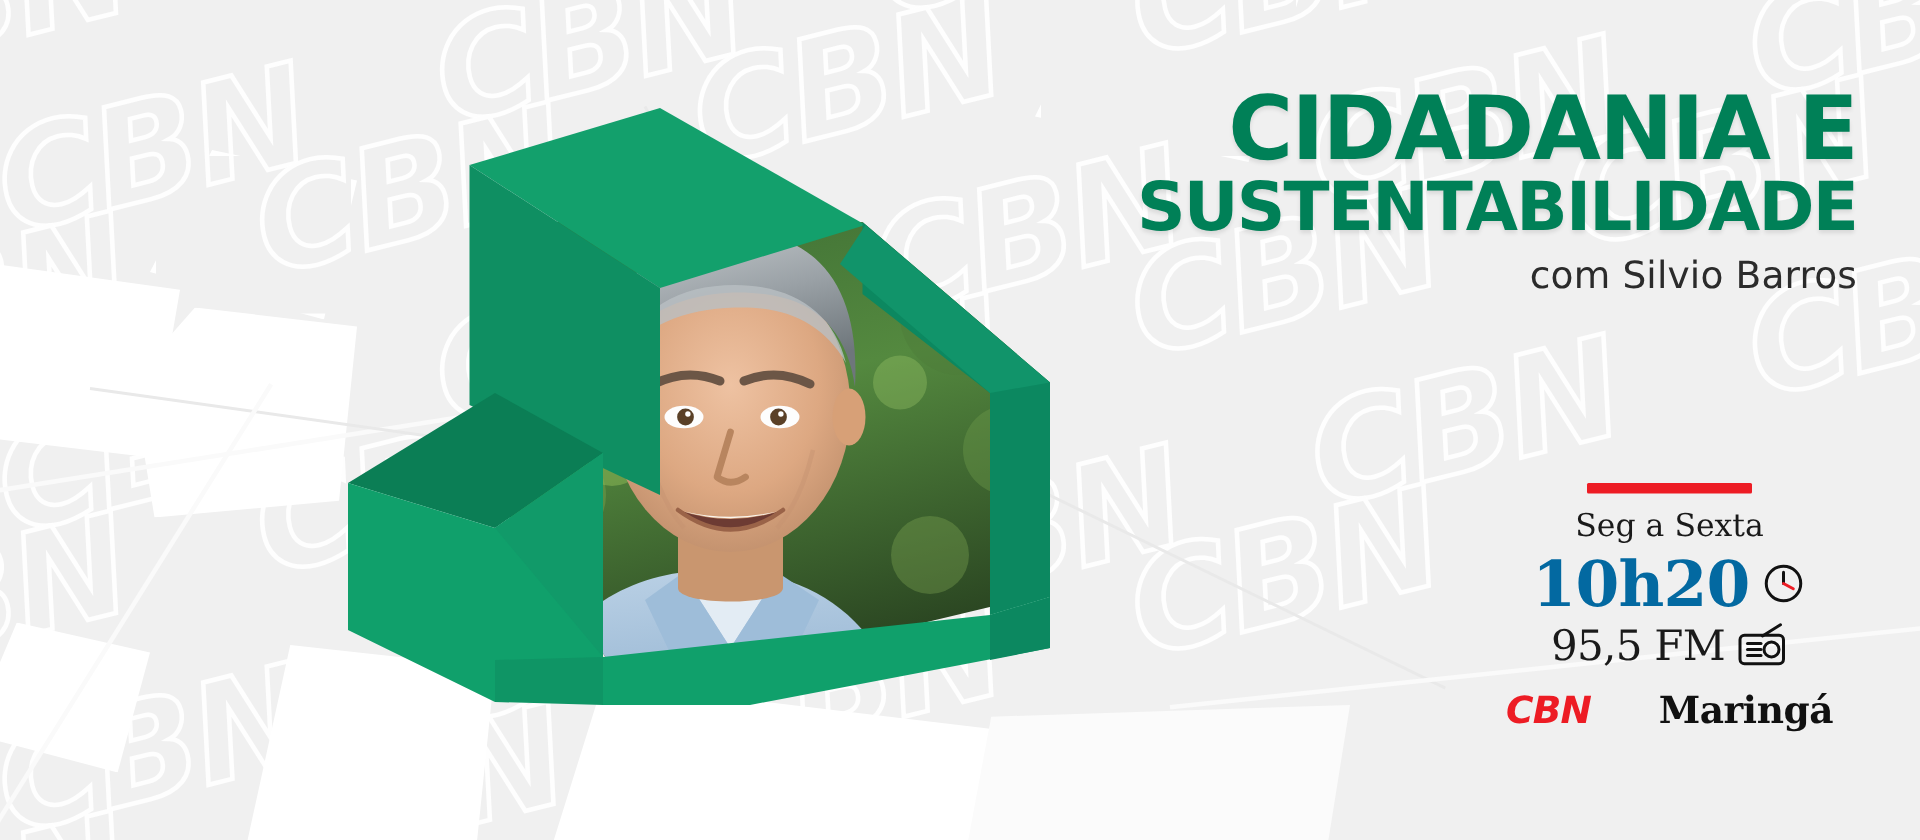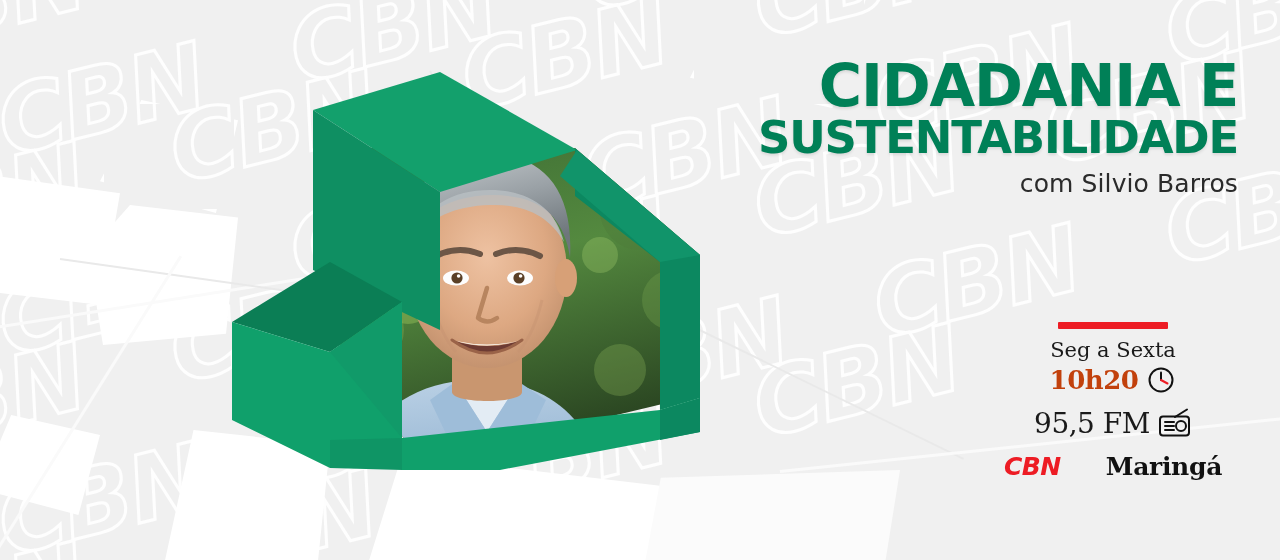--- a/index.html
+++ b/index.html
@@ -107,26 +107,26 @@
   }
   .timerow, .freqrow {
     display: flex;
     align-items: center;
     justify-content: center;
     gap: 8px;
   }
   .timerow { margin-top: 2px; }
   .time {
     font-family: "DejaVu Serif", serif;
-    font-size: 26px;
-    font-weight: 700;
-    color: #c2410c;
+    font-size: 42px;
+    font-weight: 700;
+    color: #0369a1;
     letter-spacing: -.5px;
   }
-  .freqrow { margin-top: 12px; }
+  .freqrow { margin-top: 0; }
   .freq {
     font-family: "DejaVu Serif", serif;
     font-size: 28px;
     color: #1a1a1a;
     letter-spacing: -.5px;
   }
   .station {
     margin-top: 12px;
     display: flex;
     align-items: baseline;

